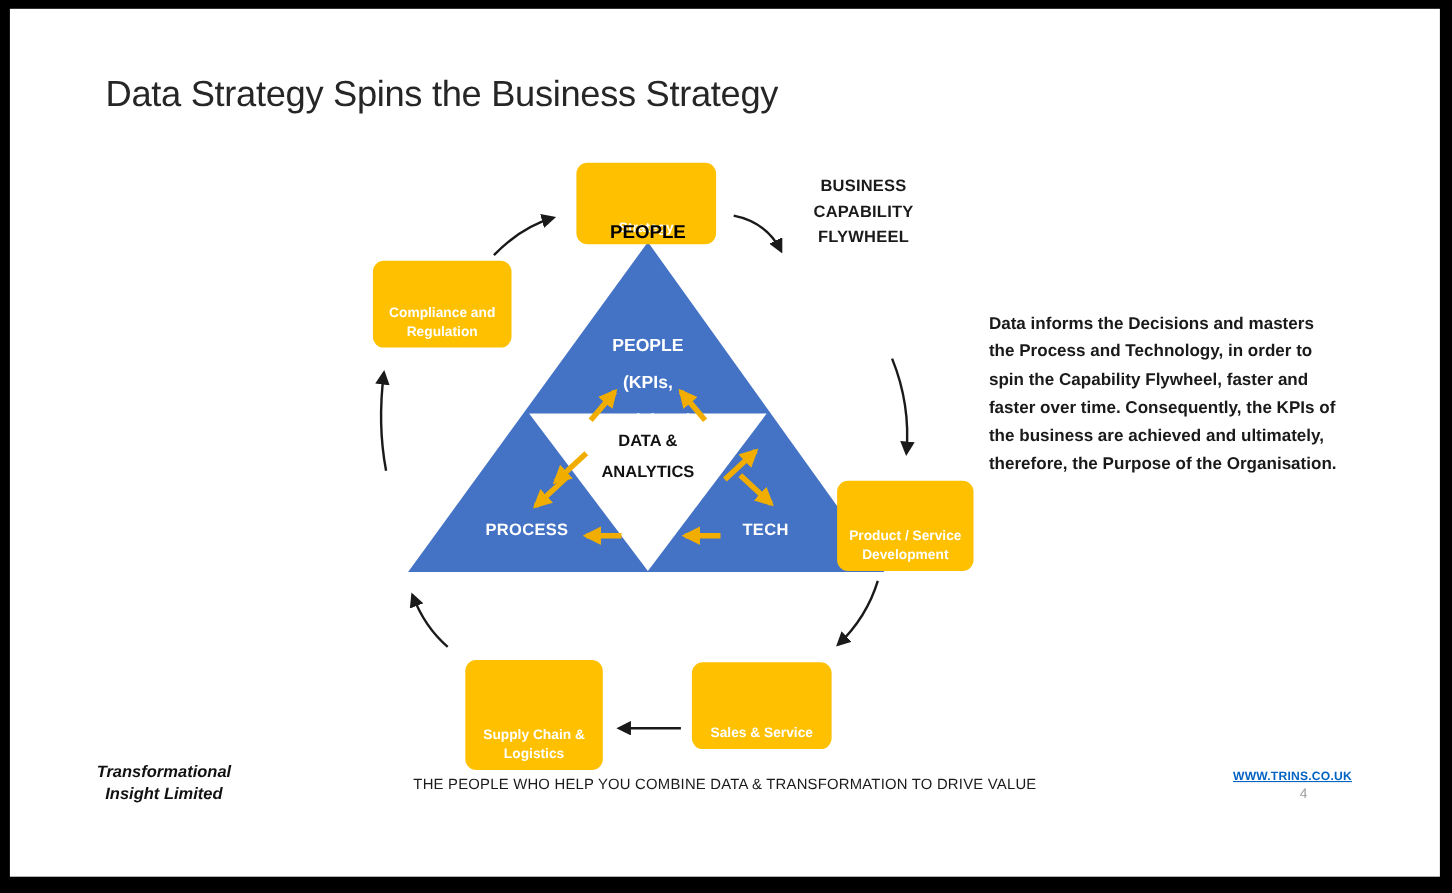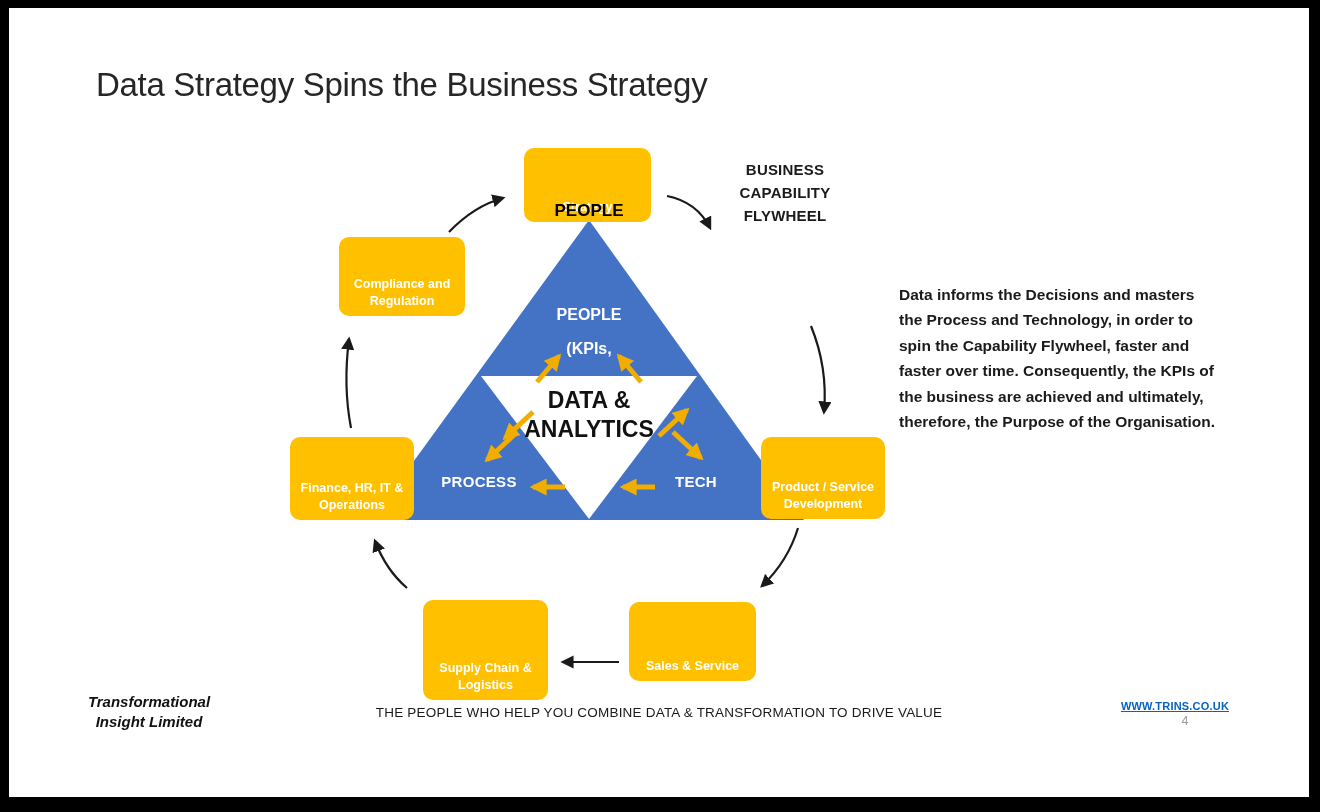--- a/index.html
+++ b/index.html
@@ -20,21 +20,21 @@
   .fly-box{
     position:absolute;z-index:2;background:#FFC000;border-radius:10px;
     color:#ffffff;font-weight:bold;font-size:12.5px;line-height:1.35;
     display:flex;align-items:flex-end;justify-content:center;text-align:center;
     padding:6px 10px;box-sizing:border-box;
   }
 
   .tri-label{position:absolute;z-index:3;text-align:center;}
   .lbl-purpose{left:505px;top:193px;width:150px;color:#000;font-weight:700;font-size:17px;}
   .lbl-people{left:500px;top:290px;width:160px;color:#fff;font-weight:600;font-size:16px;line-height:34px;}
-  .lbl-data{left:490px;top:378px;width:180px;color:#111;font-weight:800;font-size:23px;line-height:29px;}
+  .lbl-data{left:490px;top:378px;width:180px;color:#111;font-weight:800;font-size:15px;line-height:29px;}
   .lbl-process{left:405px;top:465px;width:130px;color:#fff;font-weight:600;font-size:15px;letter-spacing:0.3px;}
   .lbl-tech{left:627px;top:465px;width:120px;color:#fff;font-weight:600;font-size:15px;letter-spacing:0.3px;}
 
   .flywheel-heading{
     position:absolute;left:688px;top:150px;width:176px;z-index:3;text-align:center;
     color:#1a1a1a;font-weight:700;font-size:15px;line-height:23px;letter-spacing:0.2px;
   }
 
   .description{
     position:absolute;left:890px;top:258px;width:322px;z-index:3;
@@ -103,23 +103,20 @@
   </div>
   <div class="fly-box" style="left:752px;top:429px;width:124px;height:82px;">
     <span>Product / Service Development</span>
   </div>
   <div class="fly-box" style="left:620px;top:594px;width:127px;height:79px;">
     <span>Sales &amp; Service</span>
   </div>
   <div class="fly-box" style="left:414px;top:592px;width:125px;height:100px;">
     <span>Supply Chain &amp; Logistics</span>
   </div>
-  <div class="fly-box" style="left:281px;top:429px;width:124px;height:83px;">
-    <span>Finance, HR, IT &amp; Operations</span>
-  </div>
   <div class="fly-box" style="left:330px;top:229px;width:126px;height:79px;">
     <span>Compliance and Regulation</span>
   </div>
 
   <div class="tri-label lbl-purpose">PEOPLE</div>
   <div class="tri-label lbl-people pre">PEOPLE
 (KPIs,
 Decisions)</div>
   <div class="tri-label lbl-data pre">DATA &amp;
 ANALYTICS</div>

